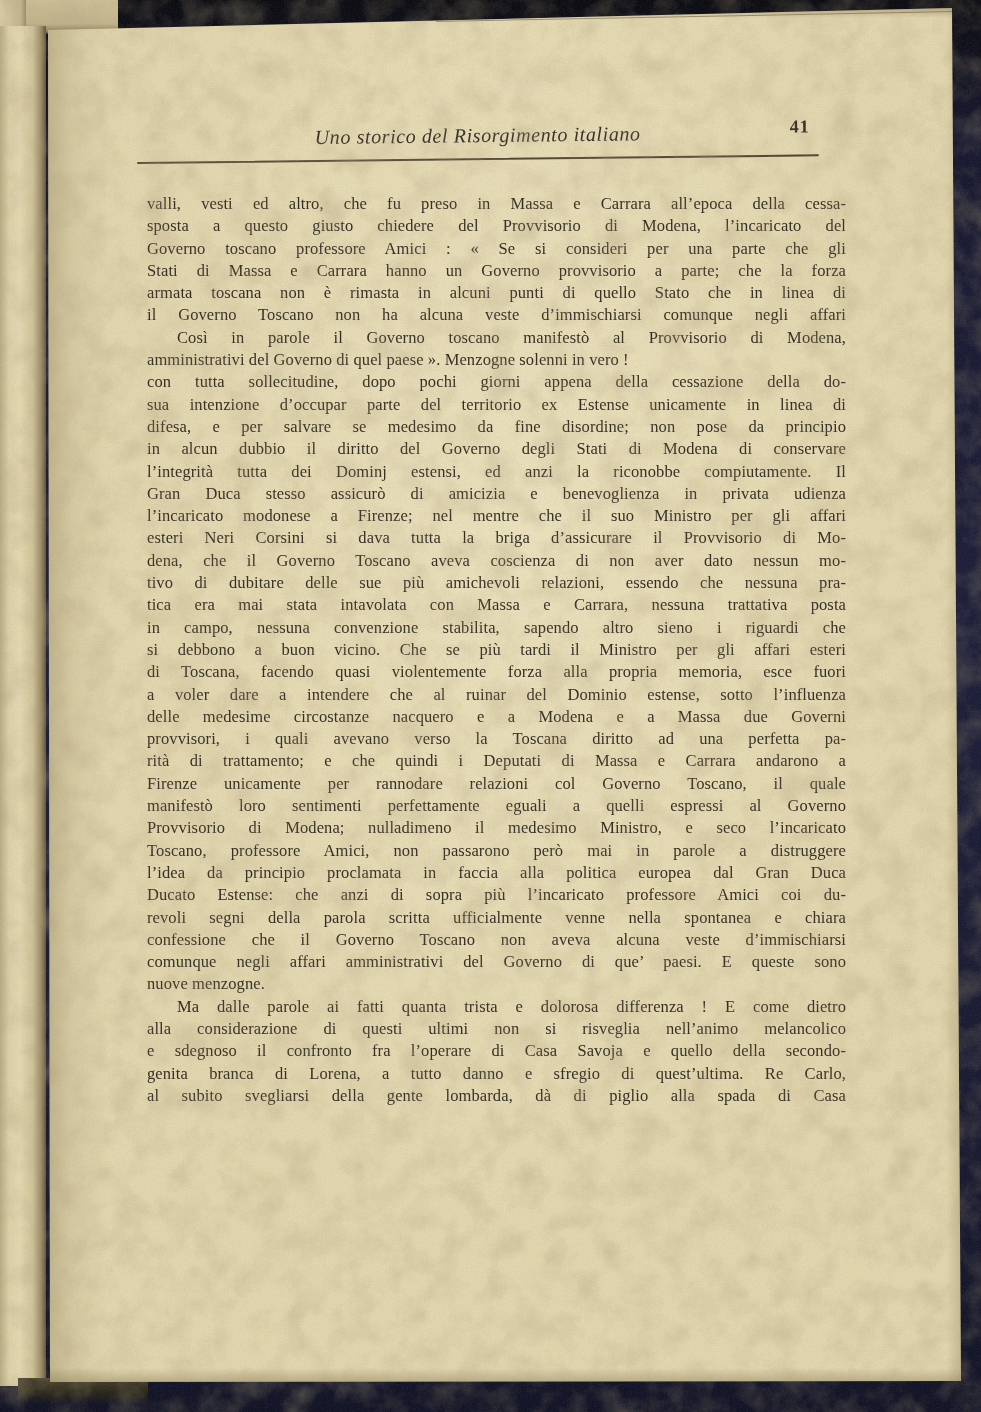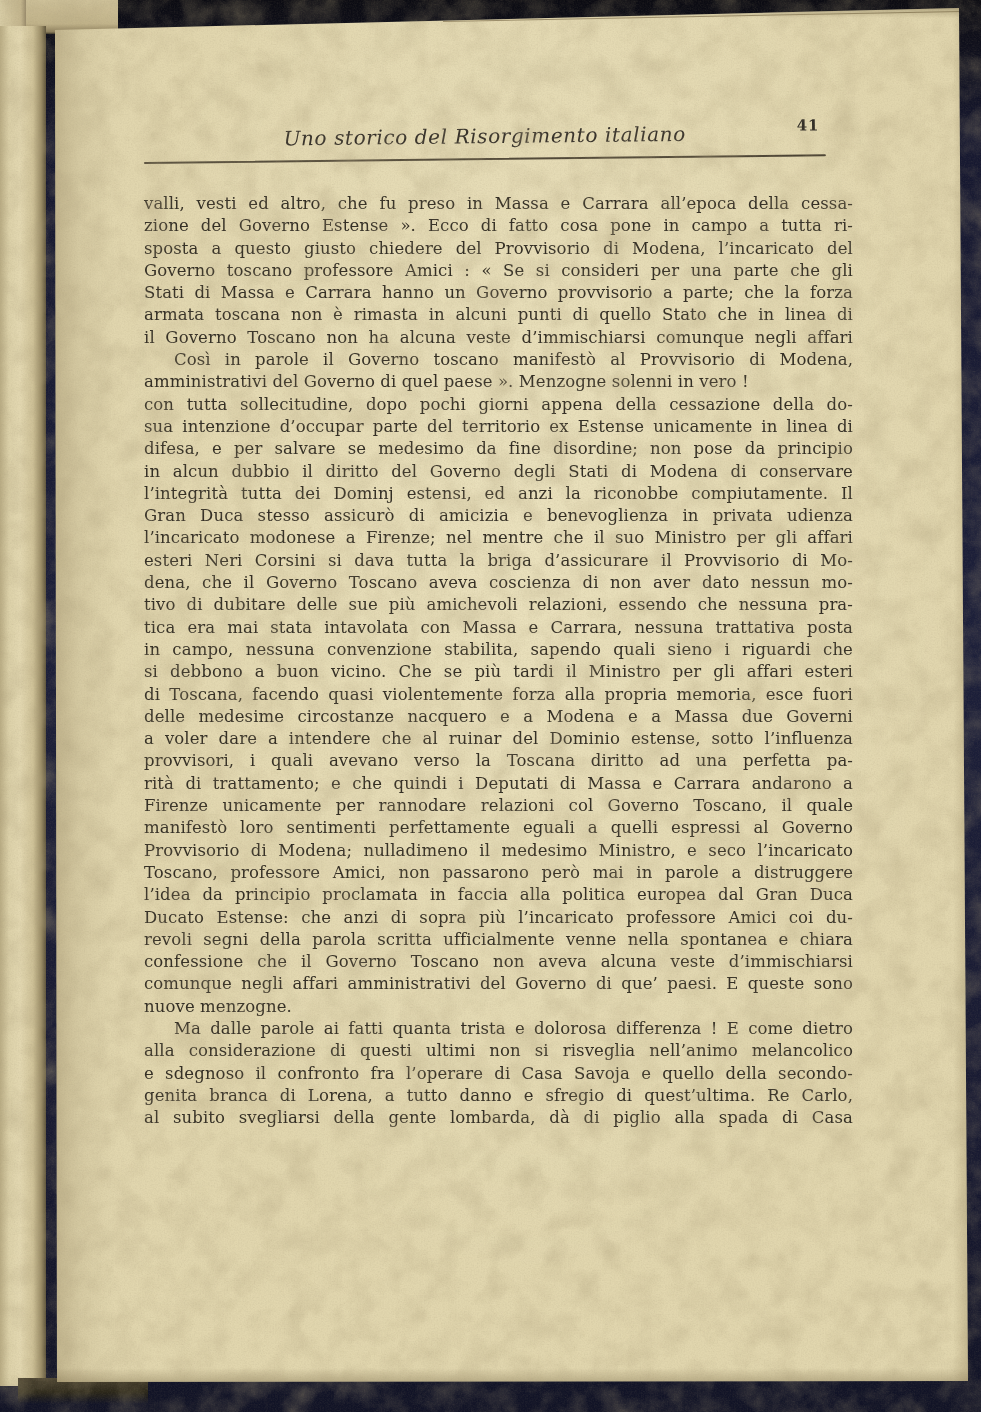--- a/index.html
+++ b/index.html
@@ -24,60 +24,61 @@
   .left-edge{
     position:absolute; left:0; top:26px; width:46px; height:1360px;
     background:linear-gradient(90deg,#b9ac84 0px,#dcd1a9 9px,#e3d8b1 20px,#cfc298 33px,#9a8c66 41px,#5f553c 46px);
   }
   .bottom-tab{
     position:absolute; left:18px; top:1378px; width:130px; height:26px;
     background:linear-gradient(180deg,#4a4230 0%,#2a2619 55%,rgba(20,18,14,0) 100%);
   }
   
   .page{
-    position:absolute; left:51px; top:6px; width:918px; height:1378px;
+    position:absolute; left:44px; top:6px; width:918px; height:1378px;
     clip-path:polygon(4px 24px, 908px 2px, 917px 1375px, 6px 1376px);
     background-color:var(--paper);
     background-image:
       radial-gradient(ellipse at 52% 38%, rgba(255,250,224,0.30), rgba(255,250,224,0) 62%),
       linear-gradient(90deg, rgba(110,92,55,0.30) 0px, rgba(110,92,55,0.10) 28px, rgba(110,92,55,0) 64px),
       linear-gradient(270deg, rgba(110,92,55,0.25) 0px, rgba(110,92,55,0) 16px),
       linear-gradient(0deg, rgba(95,80,48,0.35) 0px, rgba(95,80,48,0) 16px),
       linear-gradient(180deg, rgba(95,80,48,0.38) 0px, rgba(95,80,48,0) 12px);
     color:var(--ink);
+    font-family:Liberation Serif, serif;
   }
   
   .underpage-line{
     position:absolute; left:392px; top:15px; width:520px; height:1px;
     background:rgba(96,80,48,0.55); transform:rotate(-1.1deg); transform-origin:left center;
   }
   .header-band{ position:absolute; left:0; top:0; width:918px; height:180px;
     transform:rotate(-0.65deg); transform-origin:93px 160px; }
   .running-title{
     position:absolute; left:134px; top:122px; width:600px;
     text-align:center; font-style:italic; font-size:20px; letter-spacing:0.6px;
     color:#36312a; white-space:nowrap;
   }
   .page-number{
     position:absolute; left:746px; top:118px; width:60px;
-    font-weight:bold; font-size:15px; letter-spacing:1px; color:#2f2b24;
+    font-weight:bold; font-size:18px; letter-spacing:1px; color:#2f2b24;
   }
   .header-rule{
     position:absolute; left:93px; top:156px; width:682px; height:2px;
     background:linear-gradient(90deg, rgba(65,57,43,0.85), rgba(65,57,43,0.95));
     border-radius:1px;
   }
   .body-text{
     position:absolute; left:93px; top:187px; width:709px;
     font-size:16.5px; color:var(--ink);
   }
   .line{
     height:22.3px; line-height:22.3px;
     text-align:justify; text-align-last:justify;
-    white-space:nowrap; letter-spacing:0.1px;
+    white-space:nowrap; letter-spacing:0.1px;margin-left:10px;
   }
   .line.indent{ text-indent:30px; }
   .line.nojust{ text-align-last:left; }
   .texture{ position:absolute; left:0; top:0; pointer-events:none; }
 </style>
 </head>
 <body>
 
 <div class="scene">
 
@@ -90,44 +91,43 @@
     <div class="underpage-line"></div>
 
     <div class="header-band">
       <div class="running-title">Uno storico del Risorgimento italiano</div>
       <div class="page-number">41</div>
       <div class="header-rule"></div>
     </div>
 
     <div class="body-text">
         <div class="line">valli, vesti ed altro, che fu preso in Massa e Carrara all’epoca della cessa-</div>
-        <div class="line">zione del Governo Estense ». Ecco di fatto cosa pone in campo a tutta ri-</div>
         <div class="line">sposta a questo giusto chiedere del Provvisorio di Modena, l’incaricato del</div>
         <div class="line">Governo toscano professore Amici : « Se si consideri per una parte che gli</div>
         <div class="line">Stati di Massa e Carrara hanno un Governo provvisorio a parte; che la forza</div>
         <div class="line">armata toscana non è rimasta in alcuni punti di quello Stato che in linea di</div>
         <div class="line">il Governo Toscano non ha alcuna veste d’immischiarsi comunque negli affari</div>
         <div class="line indent">Così in parole il Governo toscano manifestò al Provvisorio di Modena,</div>
         <div class="line nojust">amministrativi del Governo di quel paese ». Menzogne solenni in vero !</div>
         <div class="line">con tutta sollecitudine, dopo pochi giorni appena della cessazione della do-</div>
         <div class="line">sua intenzione d’occupar parte del territorio ex Estense unicamente in linea di</div>
         <div class="line">difesa, e per salvare se medesimo da fine disordine; non pose da principio</div>
         <div class="line">in alcun dubbio il diritto del Governo degli Stati di Modena di conservare</div>
         <div class="line">l’integrità tutta dei Dominj estensi, ed anzi la riconobbe compiutamente. Il</div>
         <div class="line">Gran Duca stesso assicurò di amicizia e benevoglienza in privata udienza</div>
         <div class="line">l’incaricato modonese a Firenze; nel mentre che il suo Ministro per gli affari</div>
         <div class="line">esteri Neri Corsini si dava tutta la briga d’assicurare il Provvisorio di Mo-</div>
         <div class="line">dena, che il Governo Toscano aveva coscienza di non aver dato nessun mo-</div>
         <div class="line">tivo di dubitare delle sue più amichevoli relazioni, essendo che nessuna pra-</div>
         <div class="line">tica era mai stata intavolata con Massa e Carrara, nessuna trattativa posta</div>
-        <div class="line">in campo, nessuna convenzione stabilita, sapendo quali sieno i riguardi che</div>
+        <div class="line">in campo, nessuna convenzione stabilita, sapendo altro sieno i riguardi che</div>
         <div class="line">si debbono a buon vicino. Che se più tardi il Ministro per gli affari esteri</div>
         <div class="line">di Toscana, facendo quasi violentemente forza alla propria memoria, esce fuori</div>
+        <div class="line">a voler dare a intendere che al ruinar del Dominio estense, sotto l’influenza</div>
         <div class="line">delle medesime circostanze nacquero e a Modena e a Massa due Governi</div>
-        <div class="line">a voler dare a intendere che al ruinar del Dominio estense, sotto l’influenza</div>
         <div class="line">provvisori, i quali avevano verso la Toscana diritto ad una perfetta pa-</div>
         <div class="line">rità di trattamento; e che quindi i Deputati di Massa e Carrara andarono a</div>
         <div class="line">Firenze unicamente per rannodare relazioni col Governo Toscano, il quale</div>
         <div class="line">manifestò loro sentimenti perfettamente eguali a quelli espressi al Governo</div>
         <div class="line">Provvisorio di Modena; nulladimeno il medesimo Ministro, e seco l’incaricato</div>
         <div class="line">Toscano, professore Amici, non passarono però mai in parole a distruggere</div>
         <div class="line">l’idea da principio proclamata in faccia alla politica europea dal Gran Duca</div>
         <div class="line">Ducato Estense: che anzi di sopra più l’incaricato professore Amici coi du-</div>
         <div class="line">revoli segni della parola scritta ufficialmente venne nella spontanea e chiara</div>
         <div class="line">confessione che il Governo Toscano non aveva alcuna veste d’immischiarsi</div>

